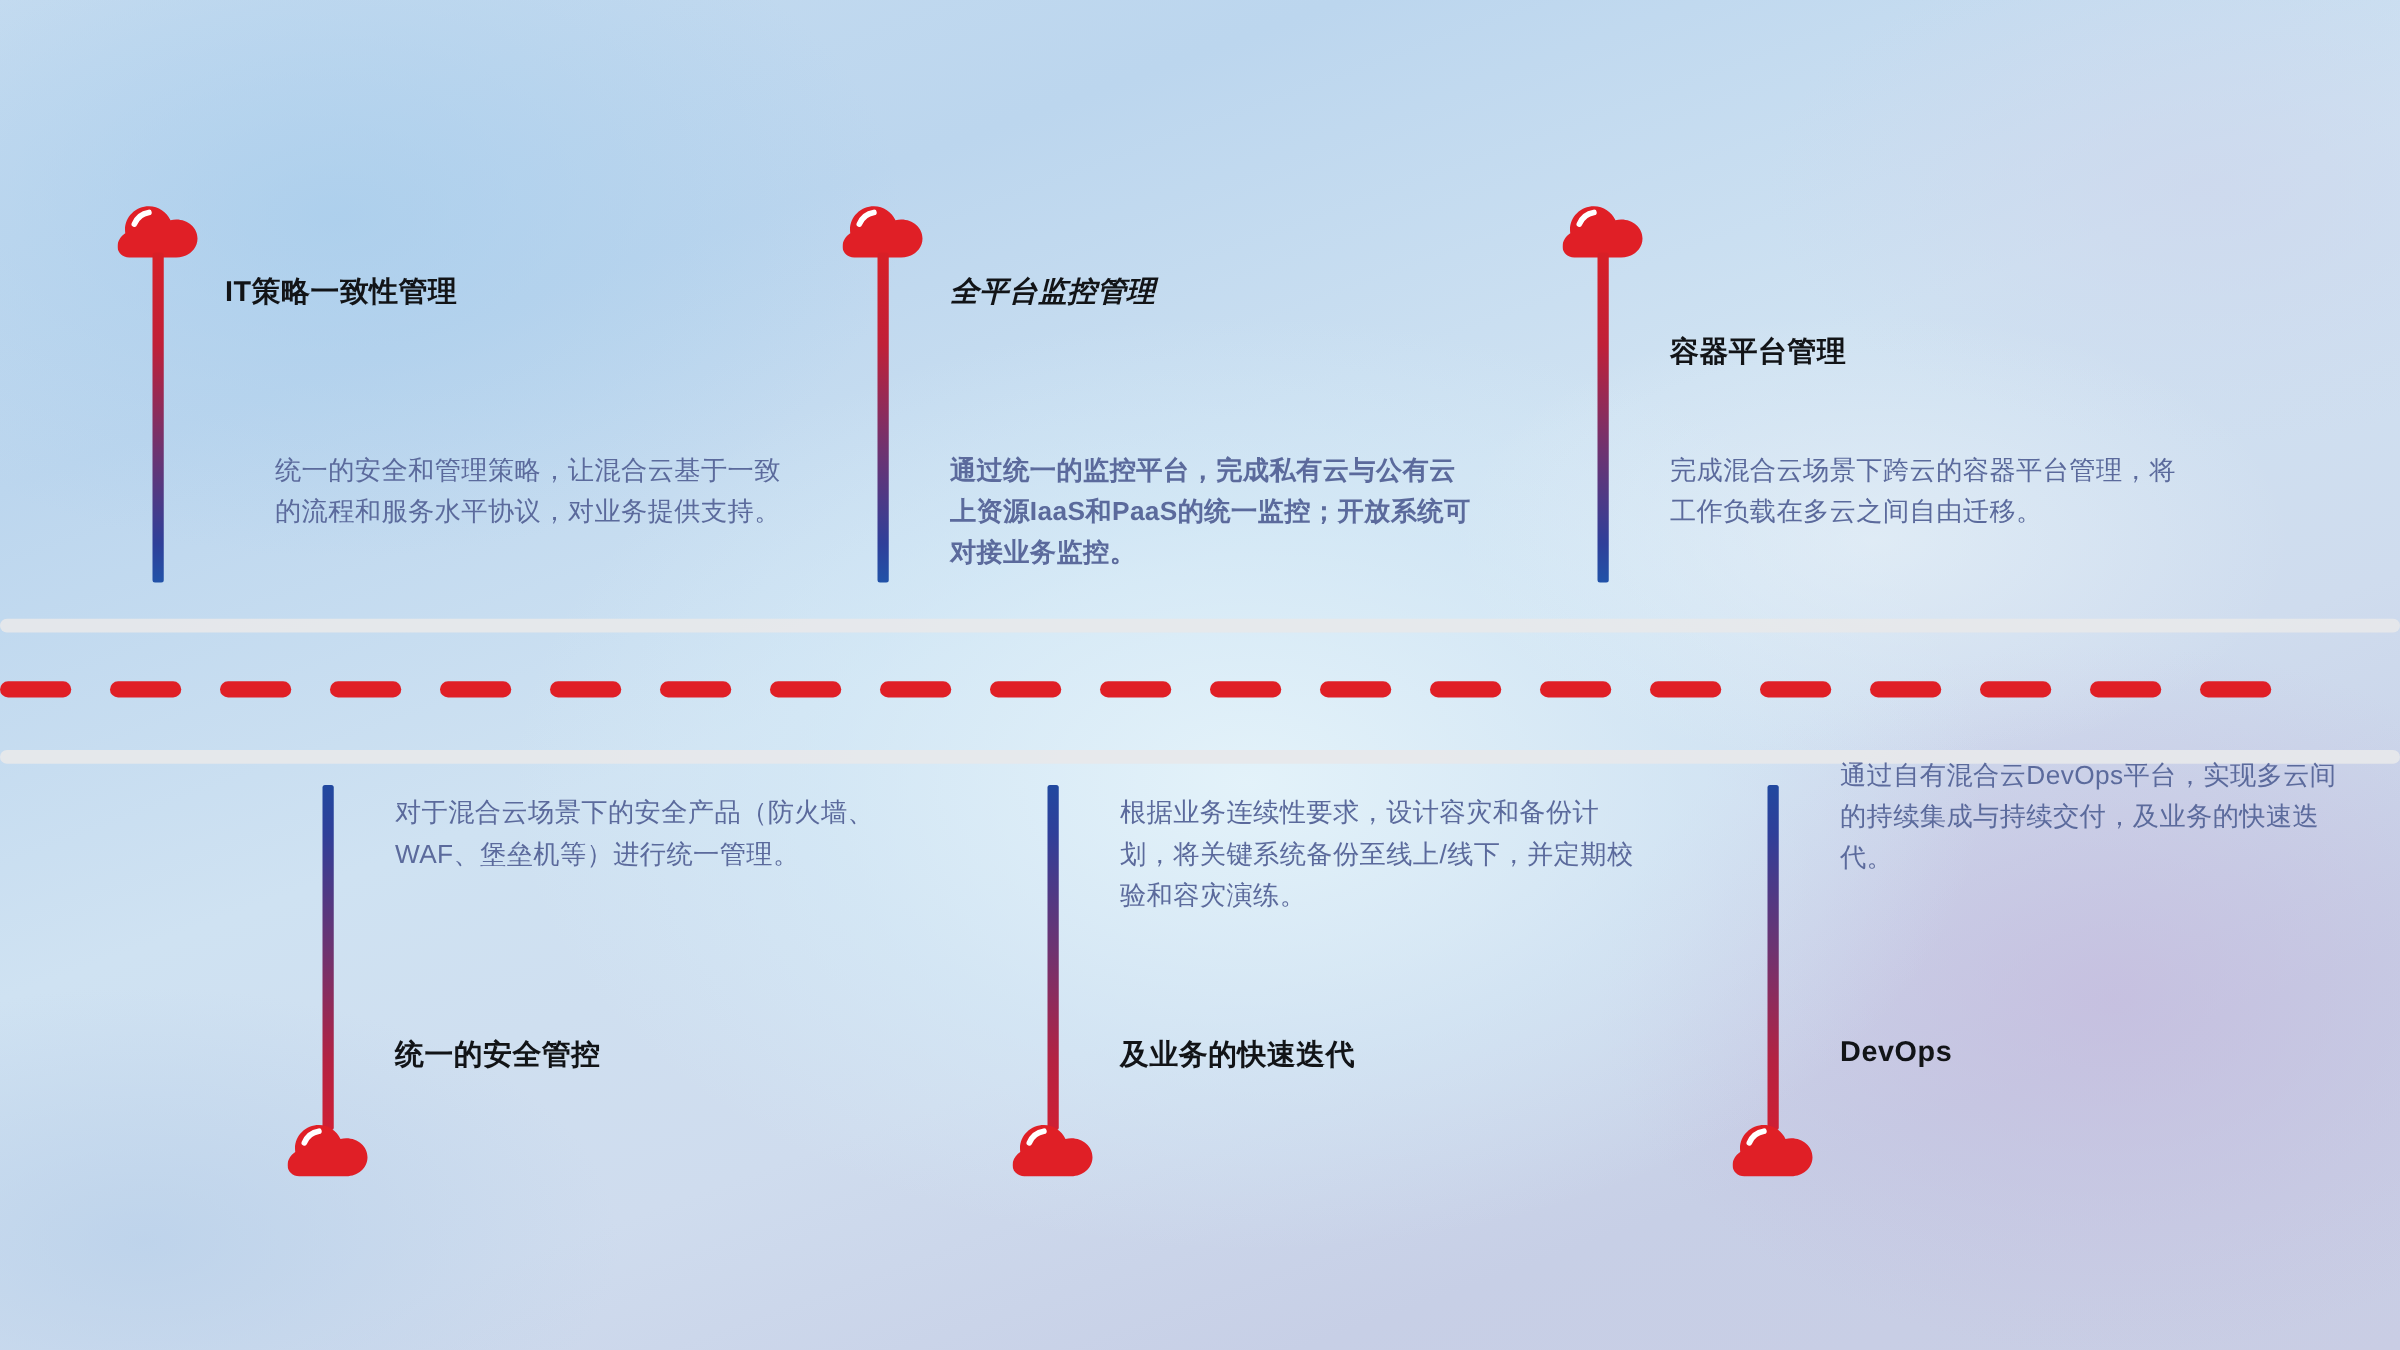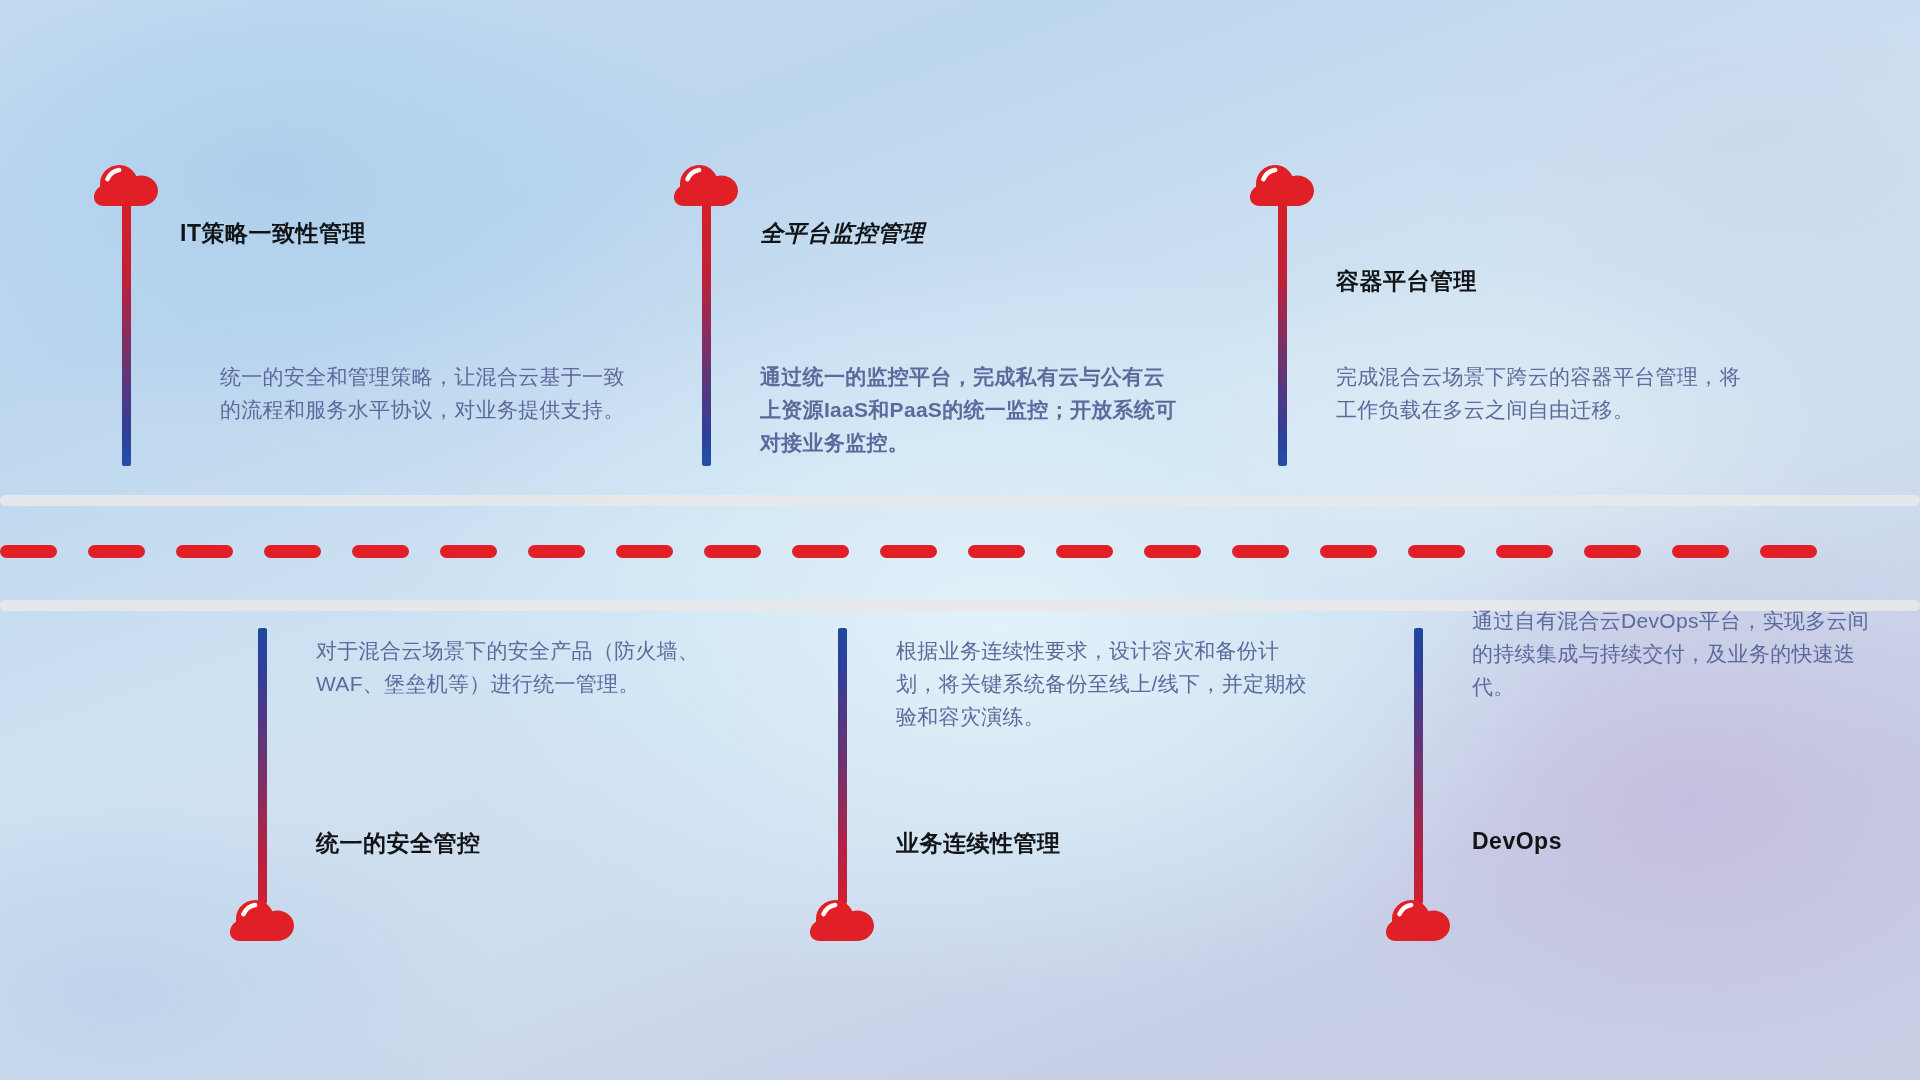--- a/index.html
+++ b/index.html
@@ -162,21 +162,21 @@
 
 <div class="col">
   <div class="stem stem-bot" style="left:838px;top:628px;height:276px;"></div>
   <div class="cloud" style="left:810px;top:895px;">
     <svg viewBox="0 0 66 47" xmlns="http://www.w3.org/2000/svg">
       <path d="M19 46h28c9.4 0 17-6.6 17-15.2S56.4 15.6 47 15.6c-1.6 0-3.2.2-4.6.6C39.3 9.6 32.8 5 25.2 5 14.6 5 6 13.4 6 23.8c0 .9.1 1.9.2 2.8C2.6 28.9 0 32.8 0 37.2 0 42.1 4.2 46 9.4 46z" fill="#e01f26"></path>
       <path d="M13.5 19.2c2.1-5 6.6-8.4 11.6-9.2" fill="none" stroke="#ffffff" stroke-width="4.6" stroke-linecap="round"></path>
     </svg>
   </div>
   <div class="body" style="left:896px;top:634px;width:420px;">根据业务连续性要求，设计容灾和备份计划，将关键系统备份至线上/线下，并定期校验和容灾演练。</div>
-  <div class="title" style="left:896px;top:828px;">业务连续性管理</div>
+  <div class="title" style="left:896px;top:828px;">及业务的快速迭代</div>
 </div>
 
 <div class="col">
   <div class="stem stem-bot" style="left:1414px;top:628px;height:276px;"></div>
   <div class="cloud" style="left:1386px;top:895px;">
     <svg viewBox="0 0 66 47" xmlns="http://www.w3.org/2000/svg">
       <path d="M19 46h28c9.4 0 17-6.6 17-15.2S56.4 15.6 47 15.6c-1.6 0-3.2.2-4.6.6C39.3 9.6 32.8 5 25.2 5 14.6 5 6 13.4 6 23.8c0 .9.1 1.9.2 2.8C2.6 28.9 0 32.8 0 37.2 0 42.1 4.2 46 9.4 46z" fill="#e01f26"></path>
       <path d="M13.5 19.2c2.1-5 6.6-8.4 11.6-9.2" fill="none" stroke="#ffffff" stroke-width="4.6" stroke-linecap="round"></path>
     </svg>
   </div>

